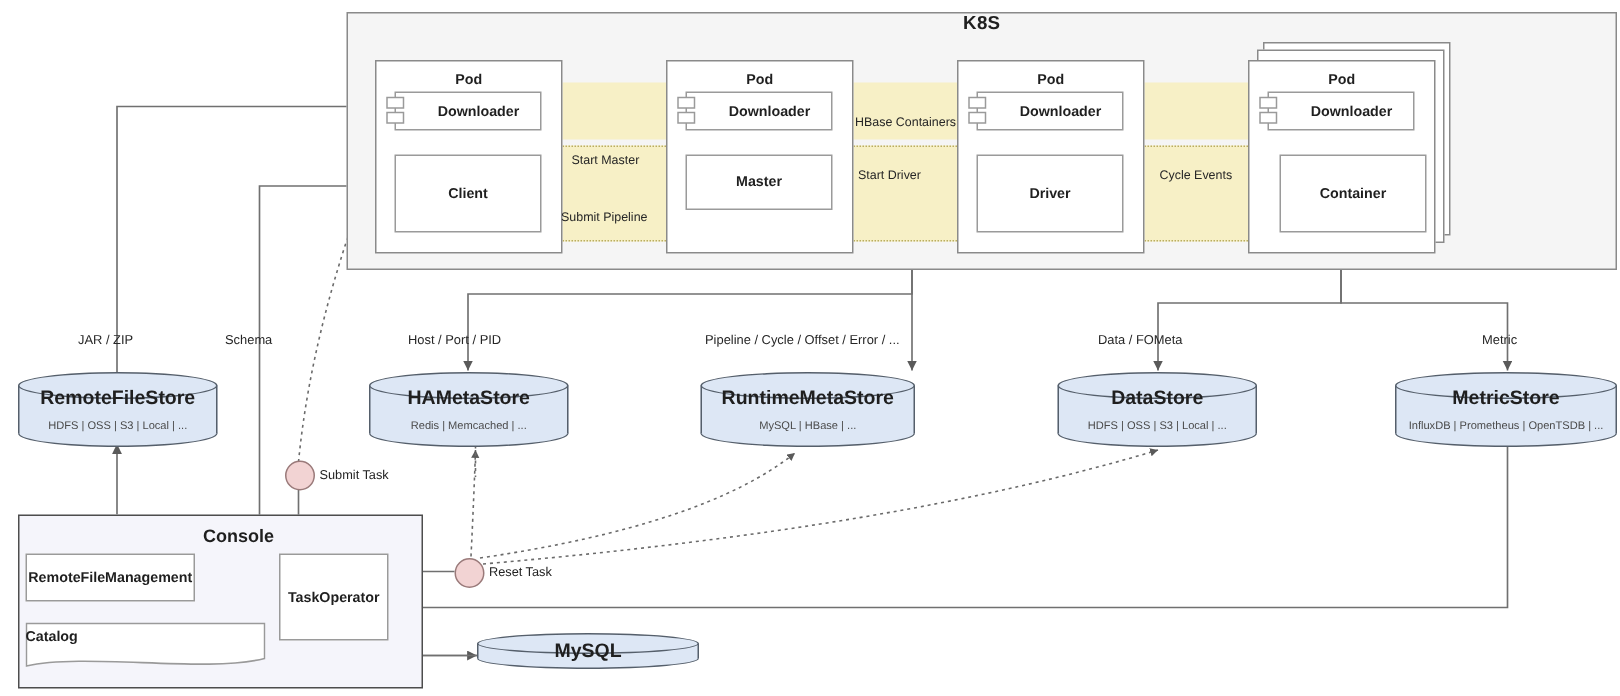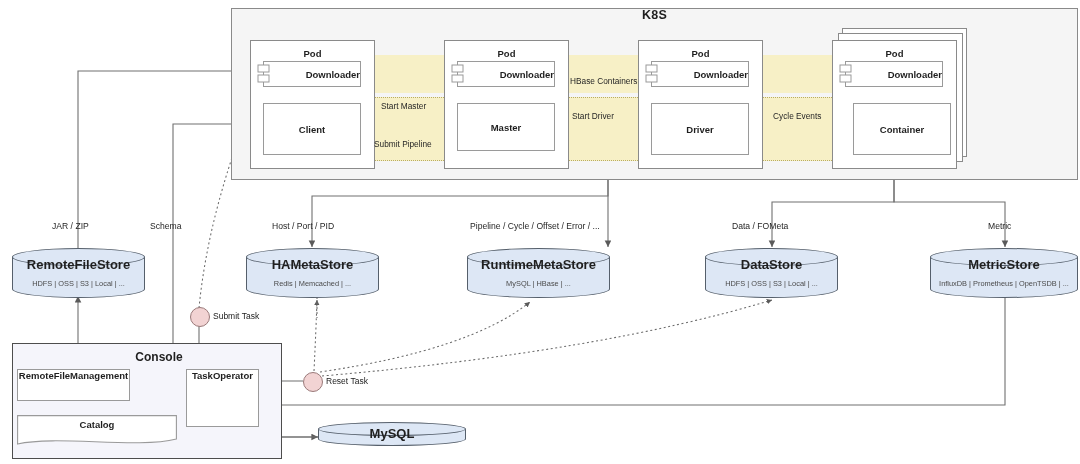--- a/index.html
+++ b/index.html
@@ -18,46 +18,46 @@
   .pod-title{position:absolute;left:0;top:7px;width:100%;text-align:center;font-size:9.5px;font-weight:bold;}
   .podstack{background:#ffffff;border:1.2px solid #8a8a8a;}
 
   
   .band{position:absolute;background:#f7f0c6;}
   .band-dot{position:absolute;background:#f7f0c6;border:1px dotted #b9ad62;box-sizing:border-box;}
 
   
   .node{position:absolute;background:#ffffff;border:1.1px solid #9a9a9a;box-sizing:border-box;
         display:flex;align-items:center;justify-content:center;font-size:9.5px;font-weight:bold;}
-  .node.dl{justify-content:flex-end;padding-left:14px;}
+  .node.dl{justify-content:center;padding-left:14px;}
   .comp-ic{position:absolute;left:-7px;top:50%;transform:translateY(-50%);width:14px;height:22px;}
 
   
   .cyl{position:absolute;}
   .cyl .body{position:absolute;left:0;top:9px;width:100%;height:calc(100% - 18px);
              background:#dde7f5;border-left:1.2px solid #555f6b;border-right:1.2px solid #555f6b;box-sizing:border-box;}
   .cyl .top{position:absolute;left:0;top:0;width:100%;height:18px;border-radius:50%;
             background:#dde7f5;border:1.2px solid #555f6b;box-sizing:border-box;}
   .cyl .bot{position:absolute;left:0;bottom:0;width:100%;height:18px;border-radius:50%;
             background:#dde7f5;border:1.2px solid #555f6b;box-sizing:border-box;}
   .cyl .txt{position:absolute;left:0;top:0;width:100%;height:100%;z-index:4;
             display:flex;flex-direction:column;align-items:center;justify-content:center;}
   .cyl .name{font-size:13px;font-weight:bold;line-height:1.1;}
   .cyl .sub{font-size:7.4px;color:#4a4a4a;margin-top:6px;}
   .cyl.small .name{font-size:13px;}
 
   
   .console{left:12px;top:343px;width:270px;height:116px;background:#f5f5fb;border:1.4px solid #4d4d4d;}
   .console-title{left:0;top:7px;width:270px;text-align:center;font-size:12px;font-weight:bold;}
   .cbox{position:absolute;background:#ffffff;border:1.1px solid #9a9a9a;box-sizing:border-box;
-        display:flex;justify-content:center;font-size:9.5px;font-weight:bold;}
+        display:flex;align-items:center;justify-content:center;font-size:9.5px;font-weight:bold;}
 
   
   .catalog{position:absolute;left:17px;top:415px;width:160px;height:32px;}
-  .catalog .ctxt{position:absolute;left:0;top:4px;width:100%;text-align:center;font-size:9.5px;font-weight:bold;}
+  .catalog .ctxt{position:absolute;left:0;top:4px;width:100%;text-align:left;font-size:9.5px;font-weight:bold;}
 
   
   .evt{position:absolute;width:18px;height:18px;border-radius:50%;background:#f2d3d3;border:1.2px solid #9a7a7a;}
   .evt-lbl{position:absolute;font-size:8.5px;color:#222;white-space:nowrap;}
 
   .edge-lbl{position:absolute;font-size:8.3px;color:#262626;white-space:nowrap;background:transparent;}
   .edge-lbl.big{font-size:8.6px;}
 </style>
 </head>
 <body>
@@ -151,21 +151,21 @@
   <div class="box pod" style="left:444px;top:40px;width:125px;height:129px;">
     <div class="pod-title">Pod</div>
   </div>
   <div class="node dl" style="left:457px;top:61px;width:98px;height:26px;">
     <svg class="comp-ic" viewBox="0 0 14 22">
       <rect x="1" y="2" width="11" height="7" fill="#fff" stroke="#9a9a9a" stroke-width="1"></rect>
       <rect x="1" y="12" width="11" height="7" fill="#fff" stroke="#9a9a9a" stroke-width="1"></rect>
     </svg>
     <span>Downloader</span>
   </div>
-  <div class="node" style="left:457px;top:103px;width:98px;height:48px;">
+  <div class="node" style="left:457px;top:103px;width:98px;height:37px;">
     <span>Master</span>
   </div>
 
   <div class="box pod" style="left:638px;top:40px;width:125px;height:129px;">
     <div class="pod-title">Pod</div>
   </div>
   <div class="node dl" style="left:651px;top:61px;width:98px;height:26px;">
     <svg class="comp-ic" viewBox="0 0 14 22">
       <rect x="1" y="2" width="11" height="7" fill="#fff" stroke="#9a9a9a" stroke-width="1"></rect>
       <rect x="1" y="12" width="11" height="7" fill="#fff" stroke="#9a9a9a" stroke-width="1"></rect>

